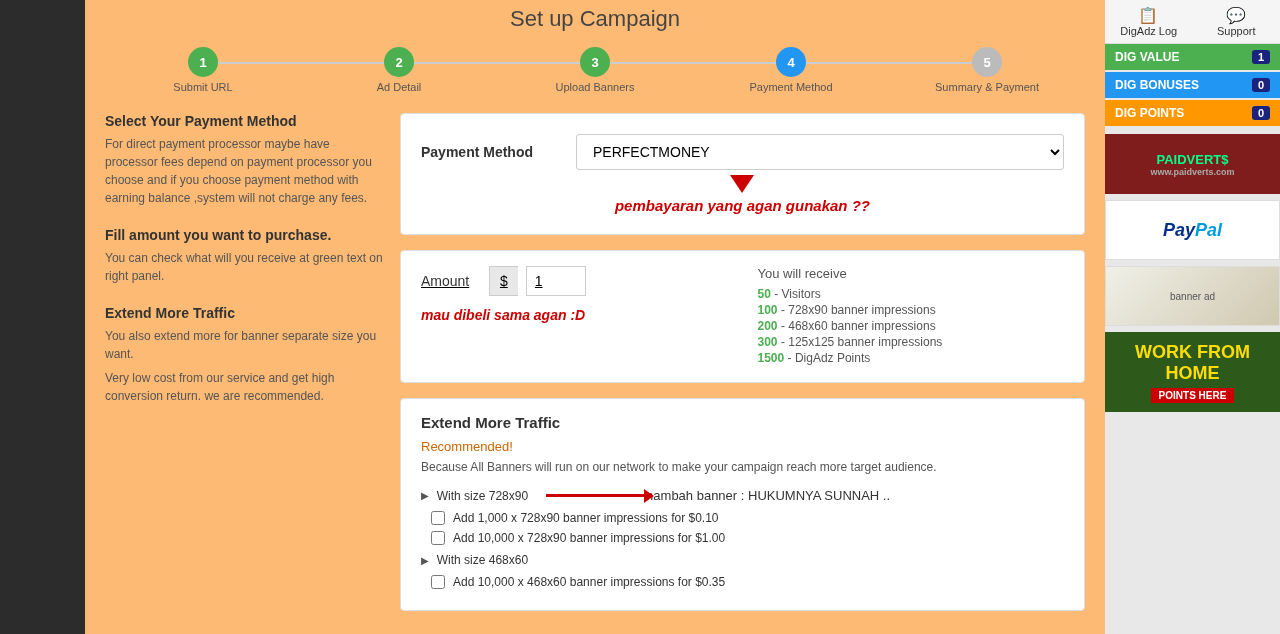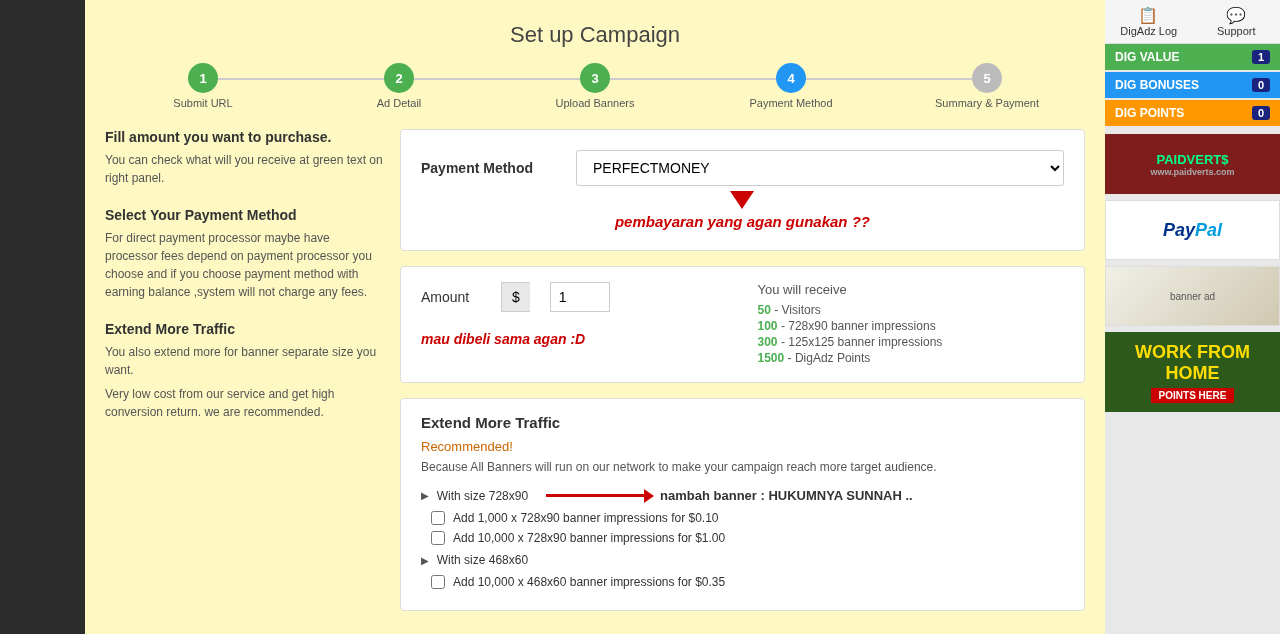--- a/index.html
+++ b/index.html
@@ -9,22 +9,22 @@
     .sidebar {
       width: 85px;
       background: #2c2c2c;
       min-height: 634px;
       flex-shrink: 0;
     }
 
     
     .main-content {
       flex: 1;
-      background: #fef9c3;
-      padding: 22px 20px;
+      background: #fdba74;
+      padding: 6px 20px;
       overflow-y: auto;
     }
 
     
     .right-panel {
       width: 175px;
       background: #e8e8e8;
       flex-shrink: 0;
       padding: 0;
     }
@@ -161,22 +161,23 @@
       padding: 15px 20px;
       margin-bottom: 15px;
       display: flex;
       gap: 30px;
     }
     .amount-left { flex: 1; }
     .amount-right { flex: 1; }
     .amount-row {
       display: flex;
       align-items: center;
-      gap: 20px;
-      margin-bottom: 18px;
+      gap: 8px;
+      margin-bottom: 10px;
+      text-decoration: underline;
     }
     .amount-label {
       font-size: 14px;
       color: #333;
       min-width: 60px;
     }
     .dollar-sign {
       padding: 6px 10px;
       background: #e8e8e8;
       border: 1px solid #ccc;
@@ -392,26 +393,26 @@
         <span>5</span>
       </div>
       <span class="step-label">Summary &amp; Payment</span>
     </div>
   </div>
 
   <div class="content-area">
 
     <div class="left-info">
       <div class="info-section">
+        <h3>Select Your Payment Method</h3>
+        <p>For direct payment processor maybe have processor fees depend on payment processor you choose and if you choose payment method with earning balance ,system will not charge any fees.</p>
+      </div>
+      <div class="info-section">
         <h3>Fill amount you want to purchase.</h3>
         <p>You can check what will you receive at green text on right panel.</p>
-      </div>
-      <div class="info-section">
-        <h3>Select Your Payment Method</h3>
-        <p>For direct payment processor maybe have processor fees depend on payment processor you choose and if you choose payment method with earning balance ,system will not charge any fees.</p>
       </div>
       <div class="info-section">
         <h3>Extend More Traffic</h3>
         <p style="margin-bottom:6px;">You also extend more for banner separate size you want.</p>
         <p>Very low cost from our service and get high conversion return. we are recommended.</p>
       </div>
     </div>
 
     <div class="right-form">
 
@@ -449,20 +450,24 @@
           <p class="receive-title">You will receive</p>
           <div class="receive-item">
             <span class="num-green">50</span>
             <span class="desc">- Visitors</span>
           </div>
           <div class="receive-item">
             <span class="num-green">100</span>
             <span class="desc">- 728x90 banner impressions</span>
           </div>
           <div class="receive-item">
+            <span class="num-green">200</span>
+            <span class="desc">- 468x60 banner impressions</span>
+          </div>
+          <div class="receive-item">
             <span class="num-green">300</span>
             <span class="desc">- 125x125 banner impressions</span>
           </div>
           <div class="receive-item">
             <span class="num-green">1500</span>
             <span class="desc">- DigAdz Points</span>
           </div>
         </div>
       </div>
 
@@ -472,21 +477,21 @@
         <p class="extend-desc">Because All Banners will run on our network to make your campaign reach more target audience.</p>
 
         <div class="size-toggle" style="flex-wrap:wrap; align-items:center;">
           <span class="toggle-triangle">▶</span>
           <span class="size-label-text">With size 728x90</span>
 
           <span style="display:inline-flex;align-items:center;margin-left:10px;">
             <span style="display:inline-block;width:100px;height:3px;background:#cc0000;position:relative;vertical-align:middle;">
               <span style="position:absolute;right:-8px;top:-5px;width:0;height:0;border-top:7px solid transparent;border-bottom:7px solid transparent;border-left:10px solid #cc0000;"></span>
             </span>
-            <span style="margin-left:14px;font-size:13px;font-weight:bold;color:#333;">nambah banner : HUKUMNYA SUNNAH ..</span>
+            <span style="font-size:13px;font-weight:normal;color:#333;">nambah banner : HUKUMNYA SUNNAH ..</span>
           </span>
         </div>
 
         <div class="checkbox-row">
           <input type="checkbox" style="">
           <span class="checkbox-label">Add 1,000 x 728x90 banner impressions for $0.10</span>
         </div>
         <div class="checkbox-row">
           <input type="checkbox" style="">
           <span class="checkbox-label">Add 10,000 x 728x90 banner impressions for $1.00</span>

